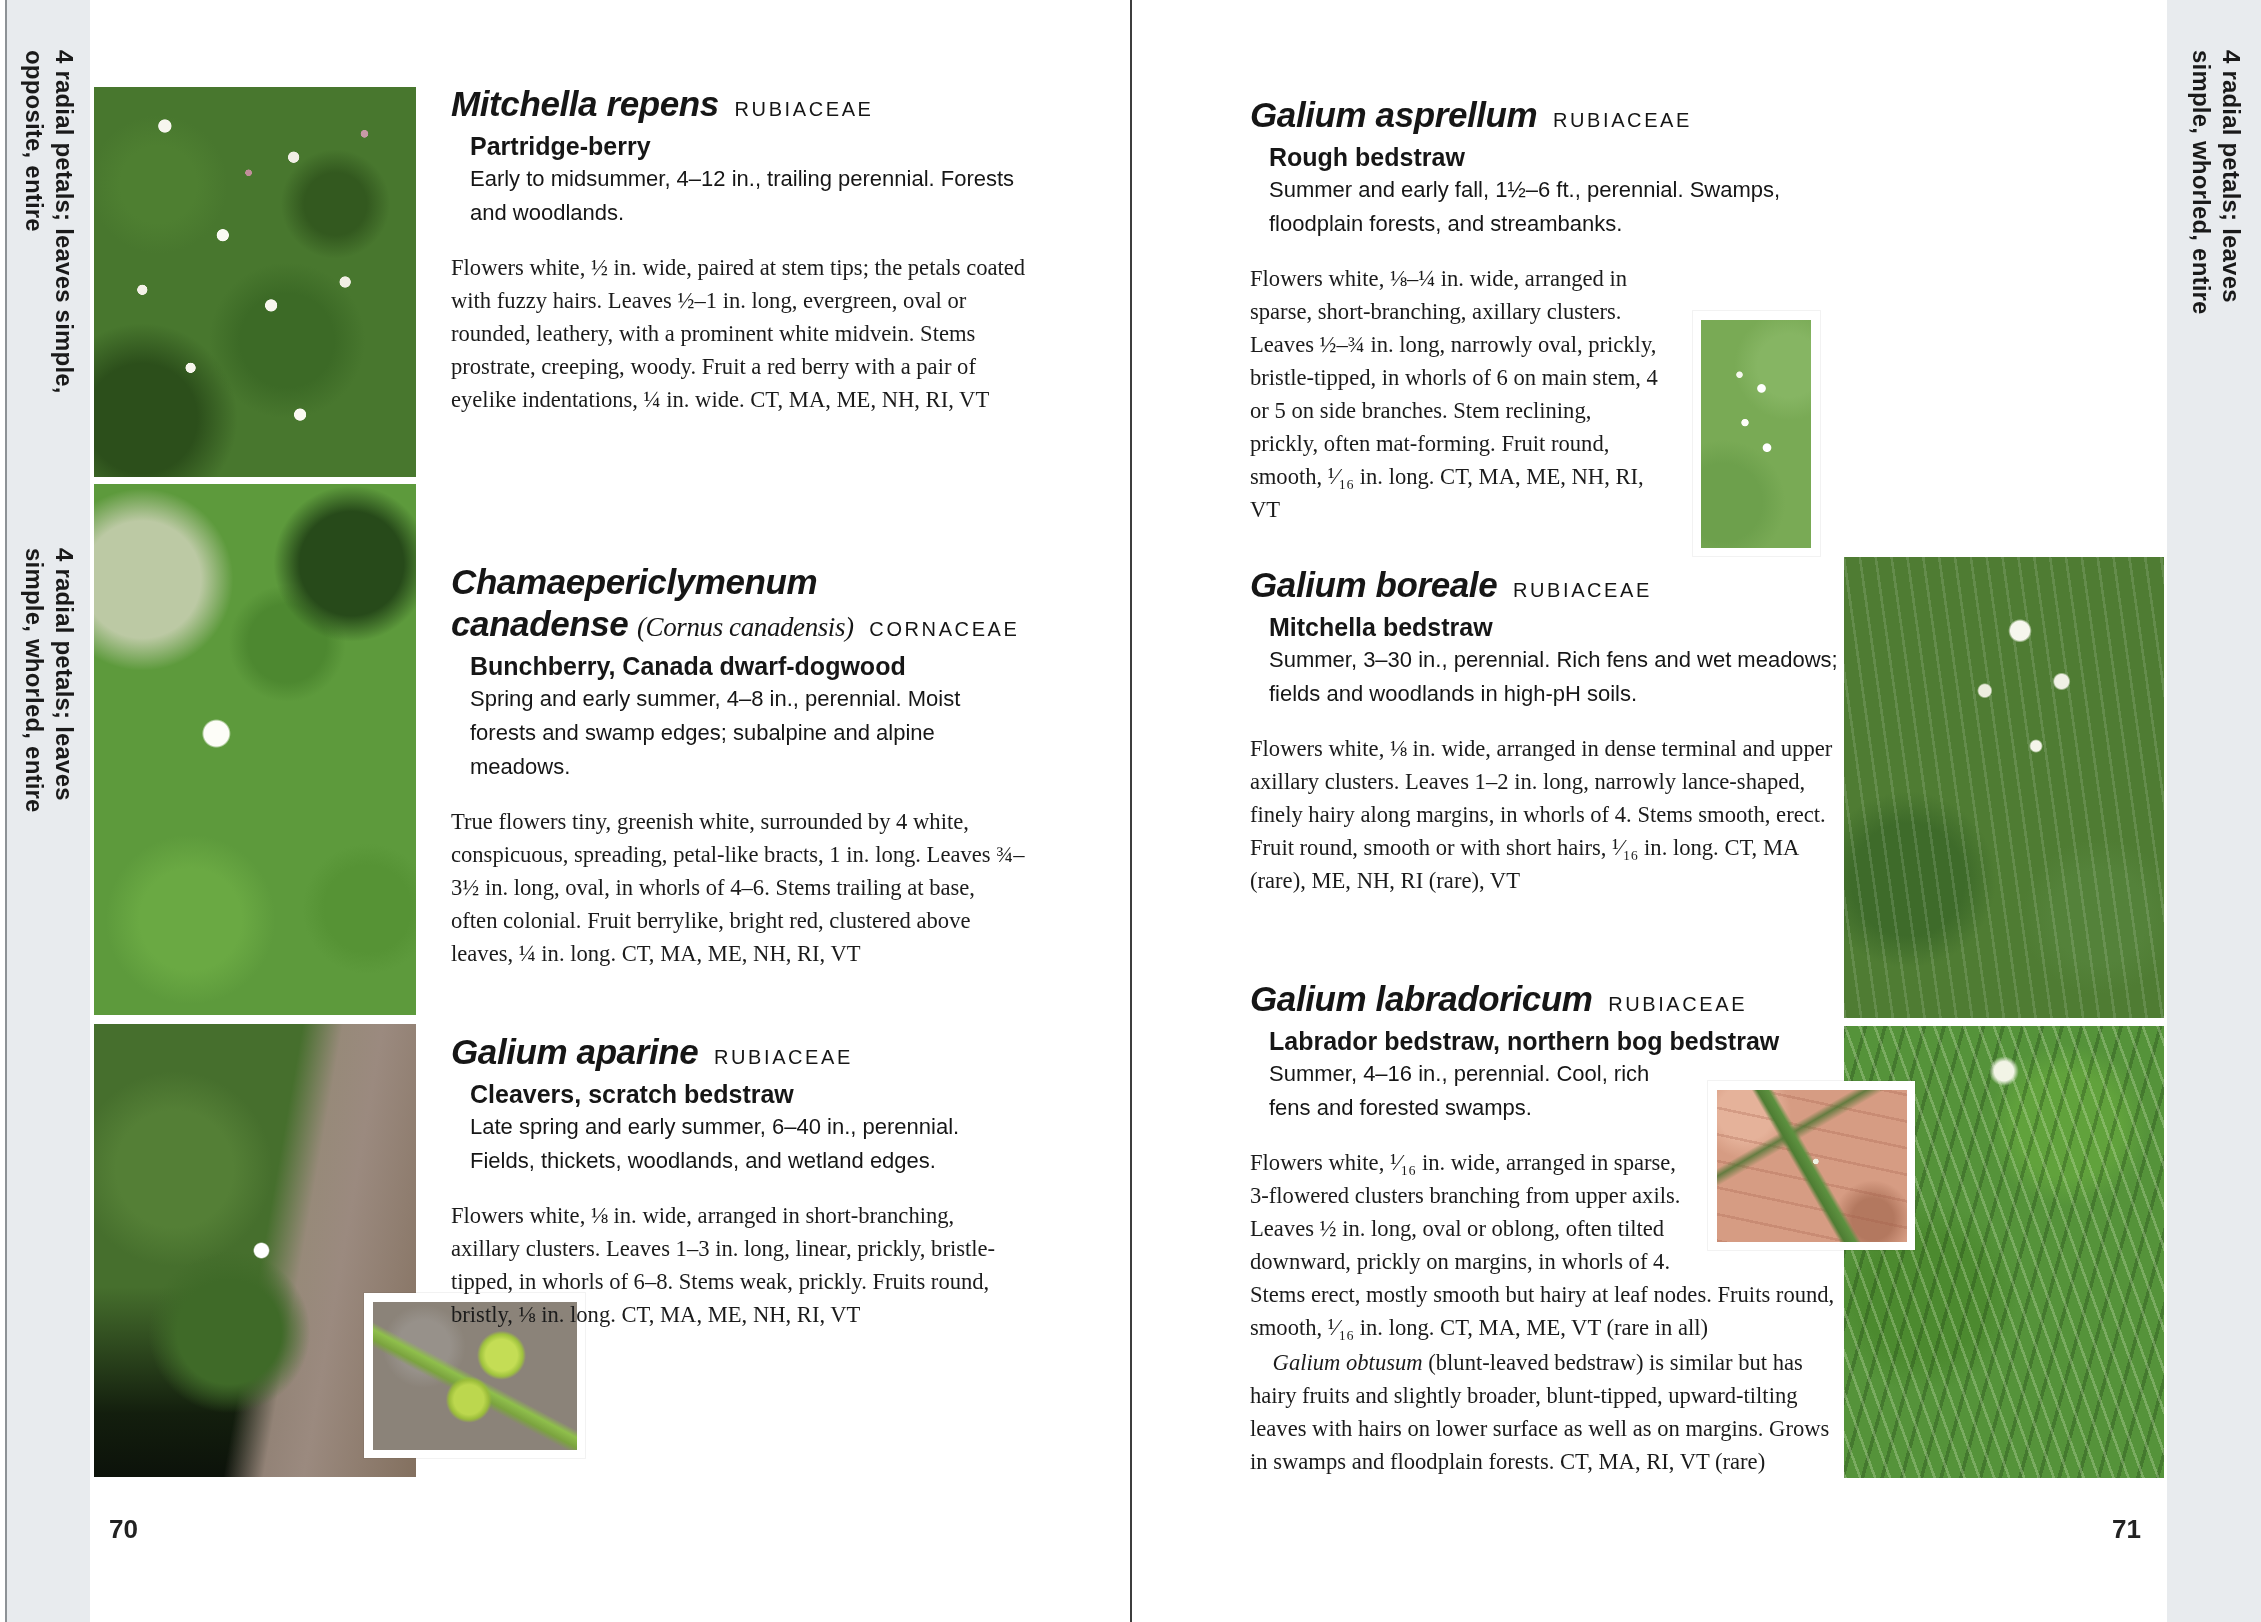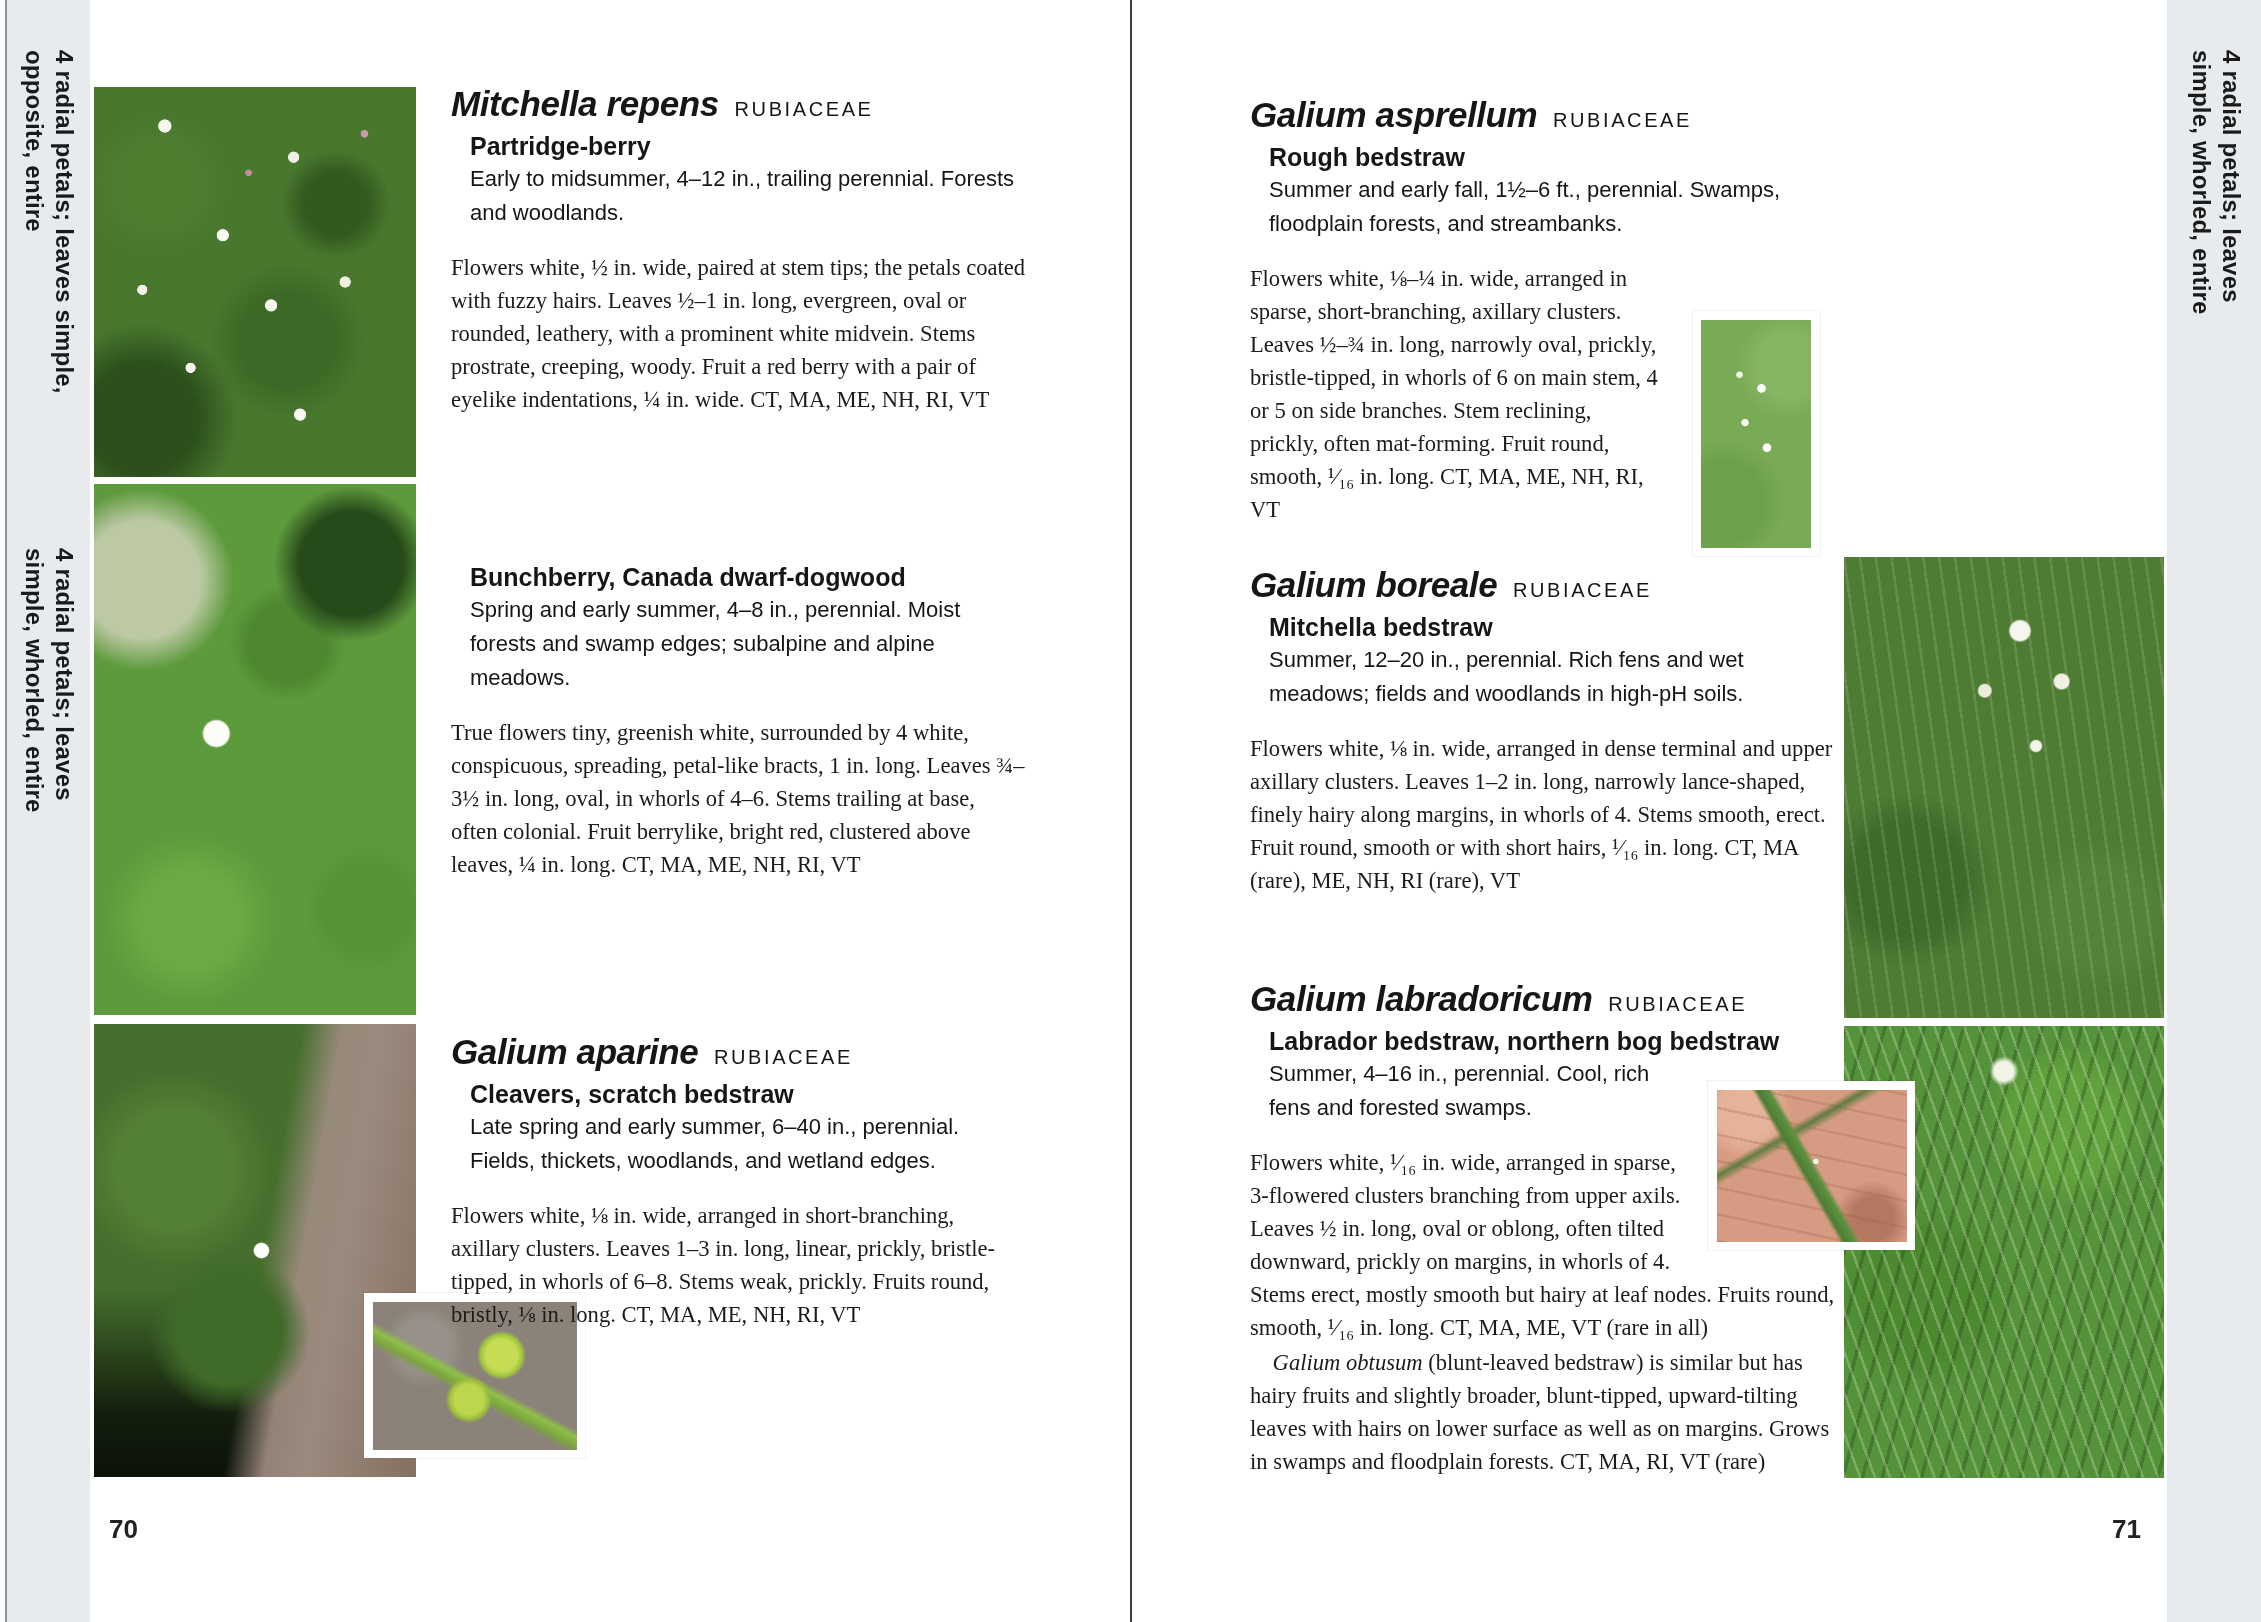--- a/index.html
+++ b/index.html
@@ -148,20 +148,21 @@
   <article class="entry" style="left:451px;top:83px;width:576px;">
     <h2 class="title"><span class="species">Mitchella repens</span><span class="family">RUBIACEAE</span></h2>
     <div class="indent">
       <div class="common">Partridge-berry</div>
       <div class="info">Early to midsummer, 4–12 in., trailing perennial. Forests and woodlands.</div>
     </div>
     <p class="desc">Flowers white, ½ in. wide, paired at stem tips; the petals coated with fuzzy hairs. Leaves ½–1 in. long, evergreen, oval or rounded, leathery, with a prominent white midvein. Stems prostrate, creeping, woody. Fruit a red berry with a pair of eyelike indentations, ¼ in. wide. CT, MA, ME, NH, RI, VT</p>
   </article>
 
   <article class="entry" style="left:451px;top:561px;width:576px;">
+    <h2 class="title"><span class="species">Chamaepericlymenum canadense</span><span class="alt-name">(Cornus canadensis)</span><span class="family">CORNACEAE</span></h2>
     <div class="indent">
       <div class="common">Bunchberry, Canada dwarf-dogwood</div>
       <div class="info">Spring and early summer, 4–8 in., perennial. Moist forests and swamp edges; subalpine and alpine meadows.</div>
     </div>
     <p class="desc">True flowers tiny, greenish white, surrounded by 4 white, conspicuous, spreading, petal-like bracts, 1 in. long. Leaves ¾–3½ in. long, oval, in whorls of 4–6. Stems trailing at base, often colonial. Fruit berrylike, bright red, clustered above leaves, ¼ in. long. CT, MA, ME, NH, RI, VT</p>
   </article>
 
   <article class="entry" style="left:451px;top:1031px;width:576px;">
     <h2 class="title"><span class="species">Galium aparine</span><span class="family">RUBIACEAE</span></h2>
     <div class="indent">
@@ -188,21 +189,21 @@
         <div class="inset-inner ph-asprellum-flowers"></div>
       </div>
     </div>
     <p class="desc">Flowers white, ⅛–¼ in. wide, arranged in sparse, short-branching, axillary clusters. Leaves ½–¾ in. long, narrowly oval, prickly, bristle-tipped, in whorls of 6 on main stem, 4 or 5 on side branches. Stem reclining, prickly, often mat-forming. Fruit round, smooth, ¹⁄₁₆ in. long. CT, MA, ME, NH, RI, VT</p>
   </article>
 
   <article class="entry" style="left:1250px;top:564px;width:590px;">
     <h2 class="title"><span class="species">Galium boreale</span><span class="family">RUBIACEAE</span></h2>
     <div class="indent">
       <div class="common">Mitchella bedstraw</div>
-      <div class="info">Summer, 12–20 in., perennial. Rich fens and wet meadows; fields and woodlands in high-pH soils.</div>
+      <div class="info">Summer, 3–30 in., perennial. Rich fens and wet meadows; fields and woodlands in high-pH soils.</div>
     </div>
     <p class="desc">Flowers white, ⅛ in. wide, arranged in dense terminal and upper axillary clusters. Leaves 1–2 in. long, narrowly lance-shaped, finely hairy along margins, in whorls of 4. Stems smooth, erect. Fruit round, smooth or with short hairs, ¹⁄₁₆ in. long. CT, MA (rare), ME, NH, RI (rare), VT</p>
   </article>
 
   <article class="entry" style="left:1250px;top:978px;width:590px;">
     <h2 class="title"><span class="species">Galium labradoricum</span><span class="family">RUBIACEAE</span></h2>
     <div class="common indent">Labrador bedstraw, northern bog bedstraw</div>
     <div class="float-spacer" style="width:145px;height:180px;margin-top:24px;margin-left:10.4px;">
       <div class="inset" style="position:relative;margin-left:13px;width:190px;height:152px;">
         <div class="inset-inner ph-hand"></div>

